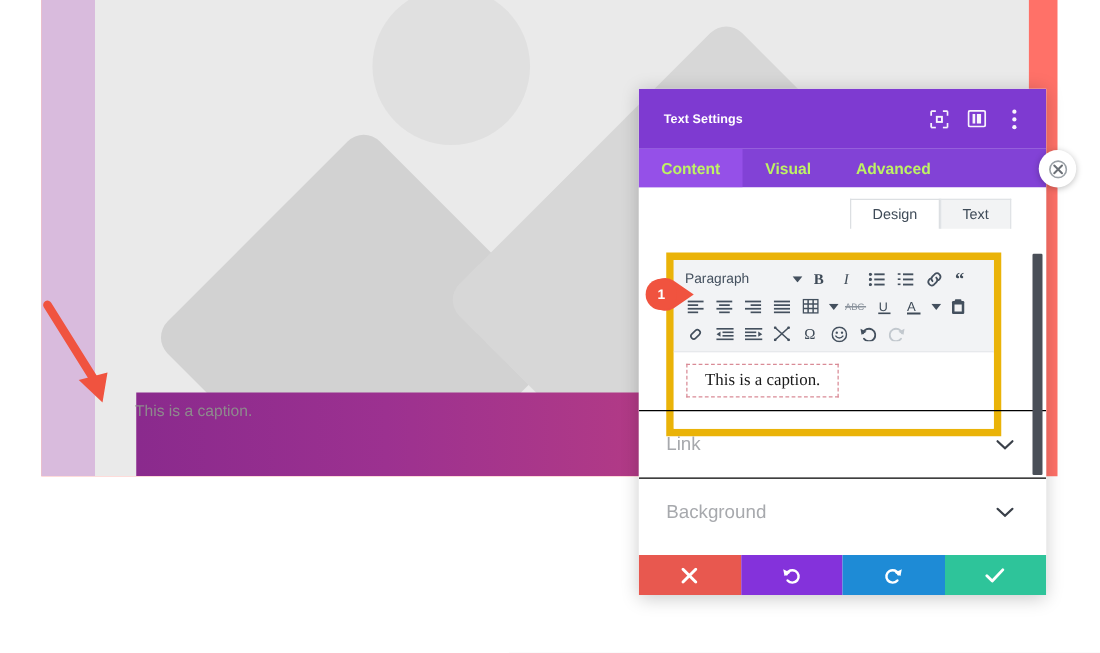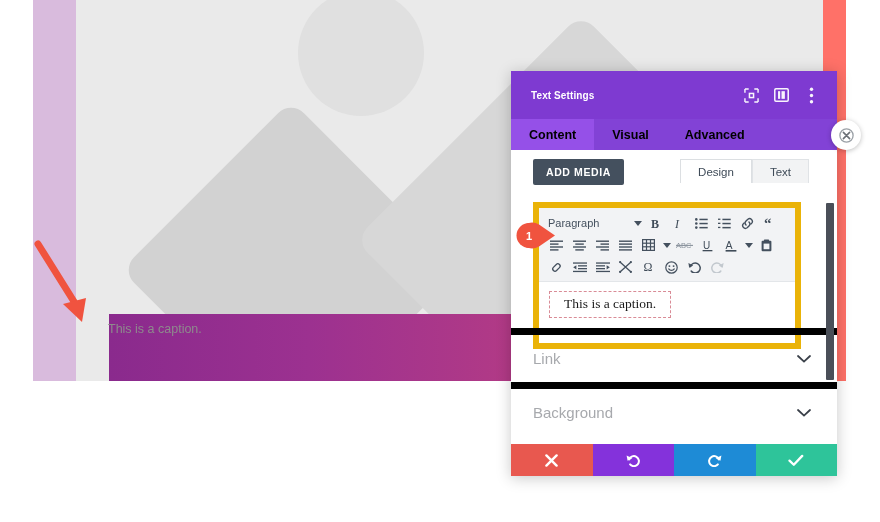--- a/index.html
+++ b/index.html
@@ -120,21 +120,21 @@
   .hdr-icon svg { display:block; }
 
   .tabs {
     height: 31px;
     background: #8242d6;
     display: flex;
   }
   .tab {
     height: 31px;
     display: flex; align-items: center; justify-content: center;
-    color: #000000;
+    color: #bef264;
     font-size: 12.5px;
     font-weight: bold;
     padding: 0 18px;
   }
   .tab.active { background: #9550e8; }
 
   .modal-body {
     position: relative;
     height: 326px;
     background: #ffffff;
@@ -252,21 +252,21 @@
 
   .accordion {
     position: absolute;
     left: 0; right: 0; top: 178px;
   }
   .acc-row {
     height: 54px;
     display: flex;
     align-items: center;
     padding: 0 26px 0 22px;
-    border-top: 7px solid #000000;
+    border-top: 1px solid #000000;
     cursor: pointer;
   }
   .acc-title {
     flex: 1;
     font-size: 15px;
     color: #a7a9ad;
   }
   .acc-chev { color: #3a4049; font-size: 12px; }
 
   .modal-footer {
@@ -370,21 +370,20 @@
     <div class="tabs">
       <div class="tab active">Content</div>
       <div class="tab">Visual</div>
       <div class="tab">Advanced</div>
     </div>
 
     <div class="modal-body">
 
 
       <div class="addmedia-row">
-        <button class="add-media-btn">ADD MEDIA</button>
 
         <div class="vt-tabs">
           <div class="vt-tab active">Design</div>
           <div class="vt-tab">Text</div>
         </div>
       </div>
 
       <div class="editor">
 
         <div class="toolbar">

